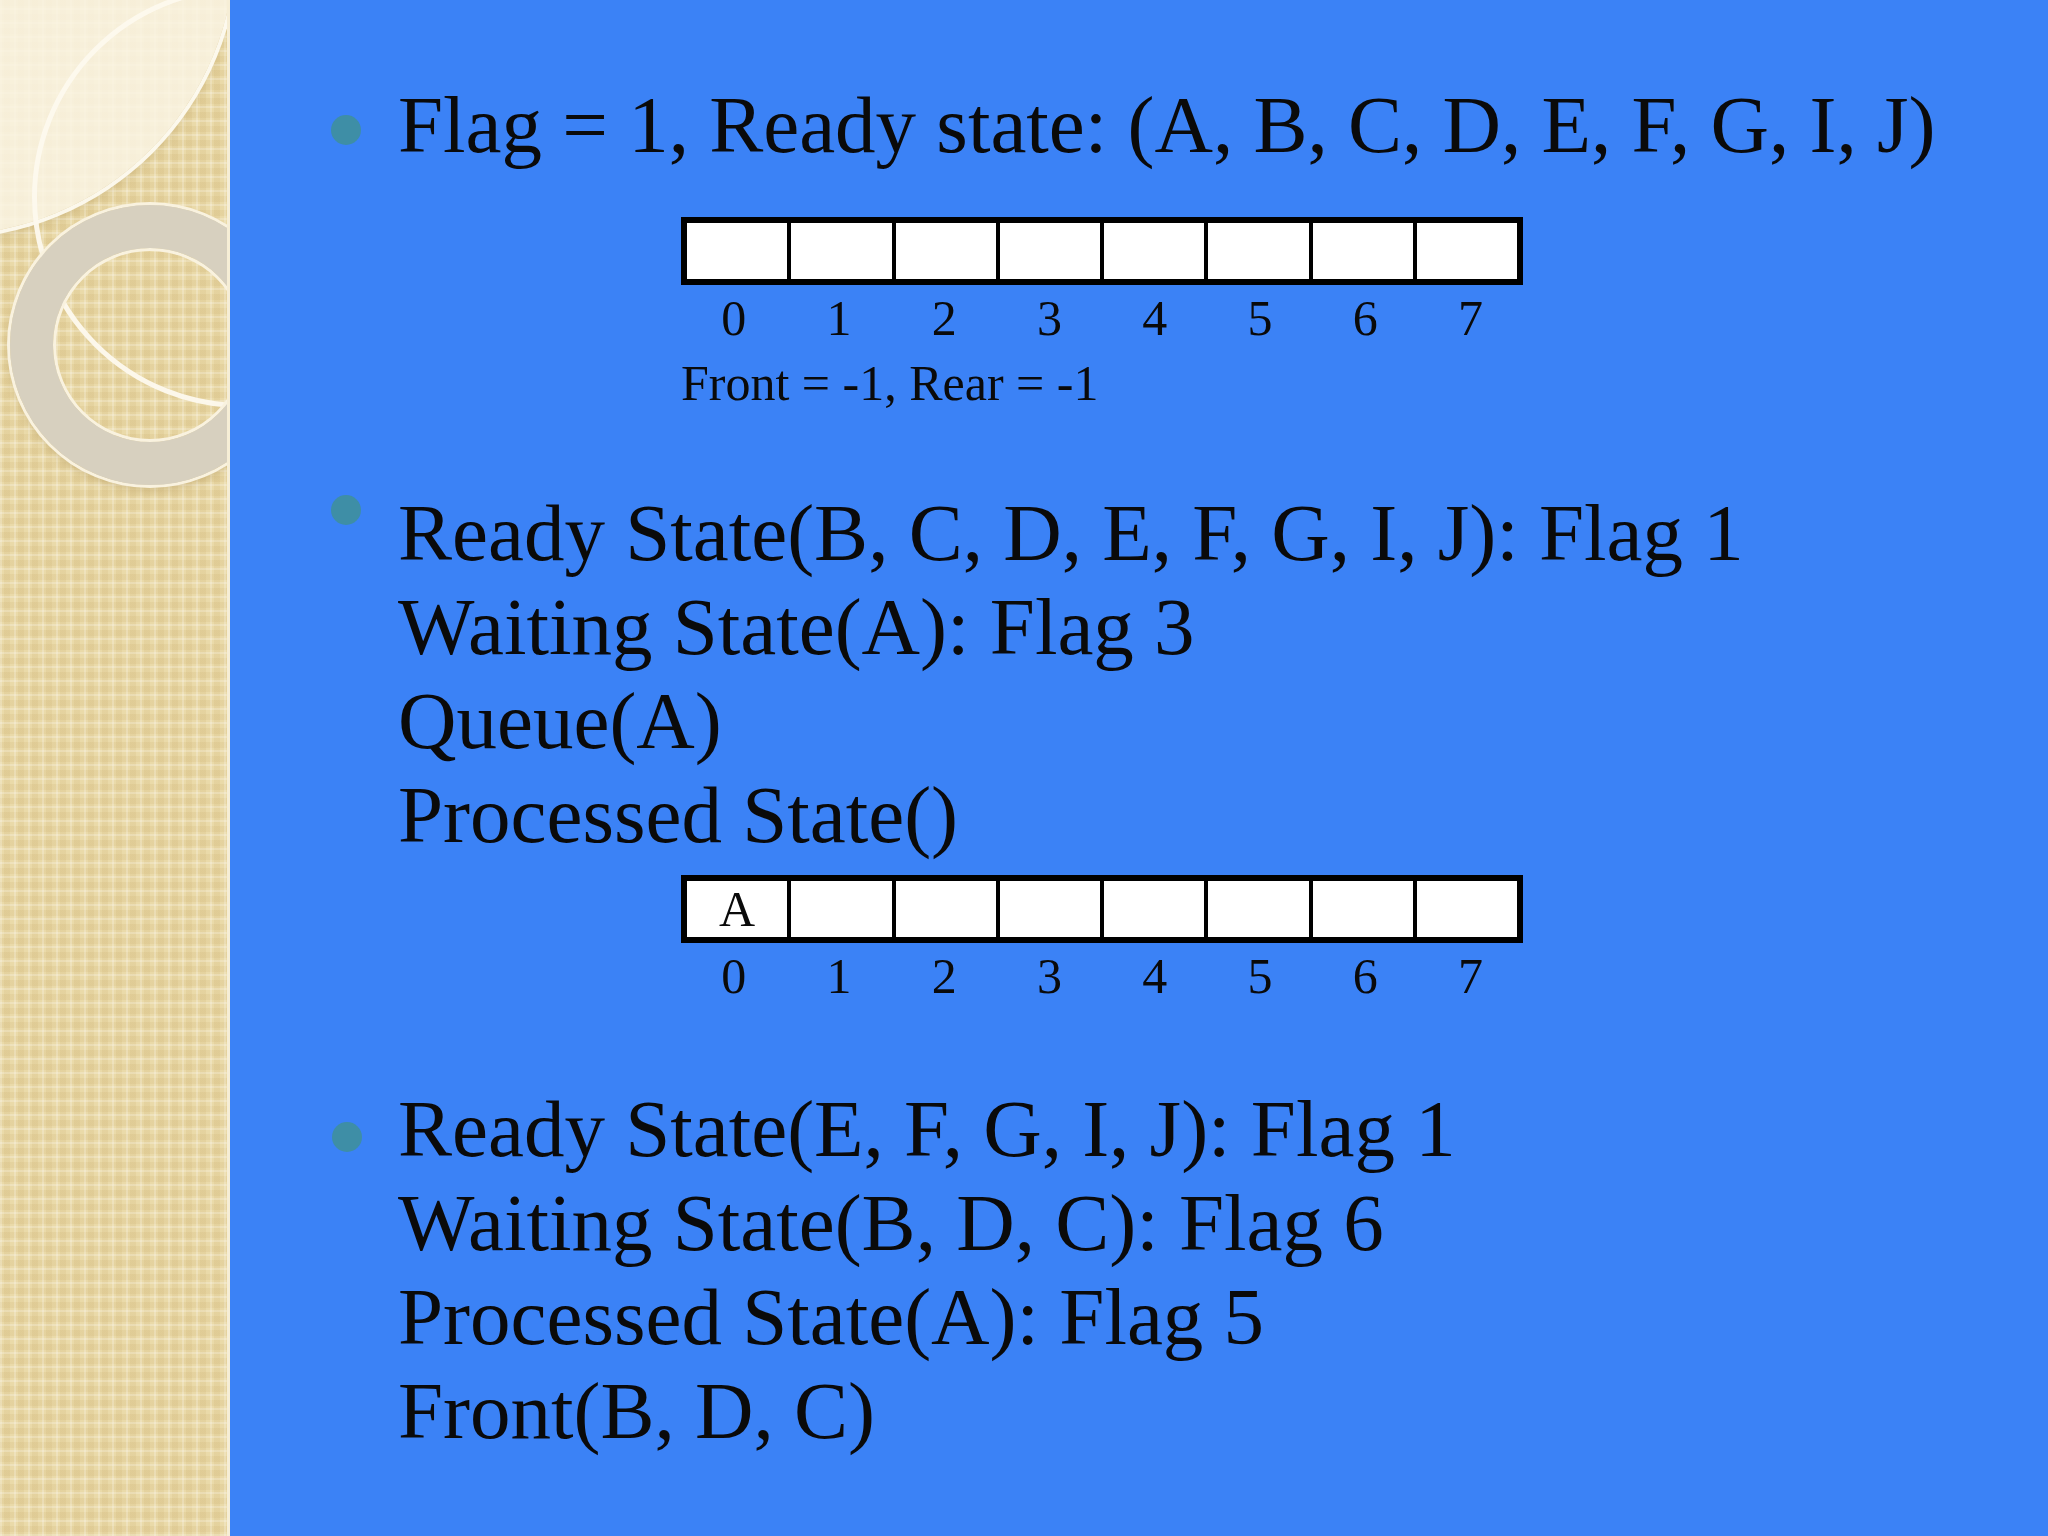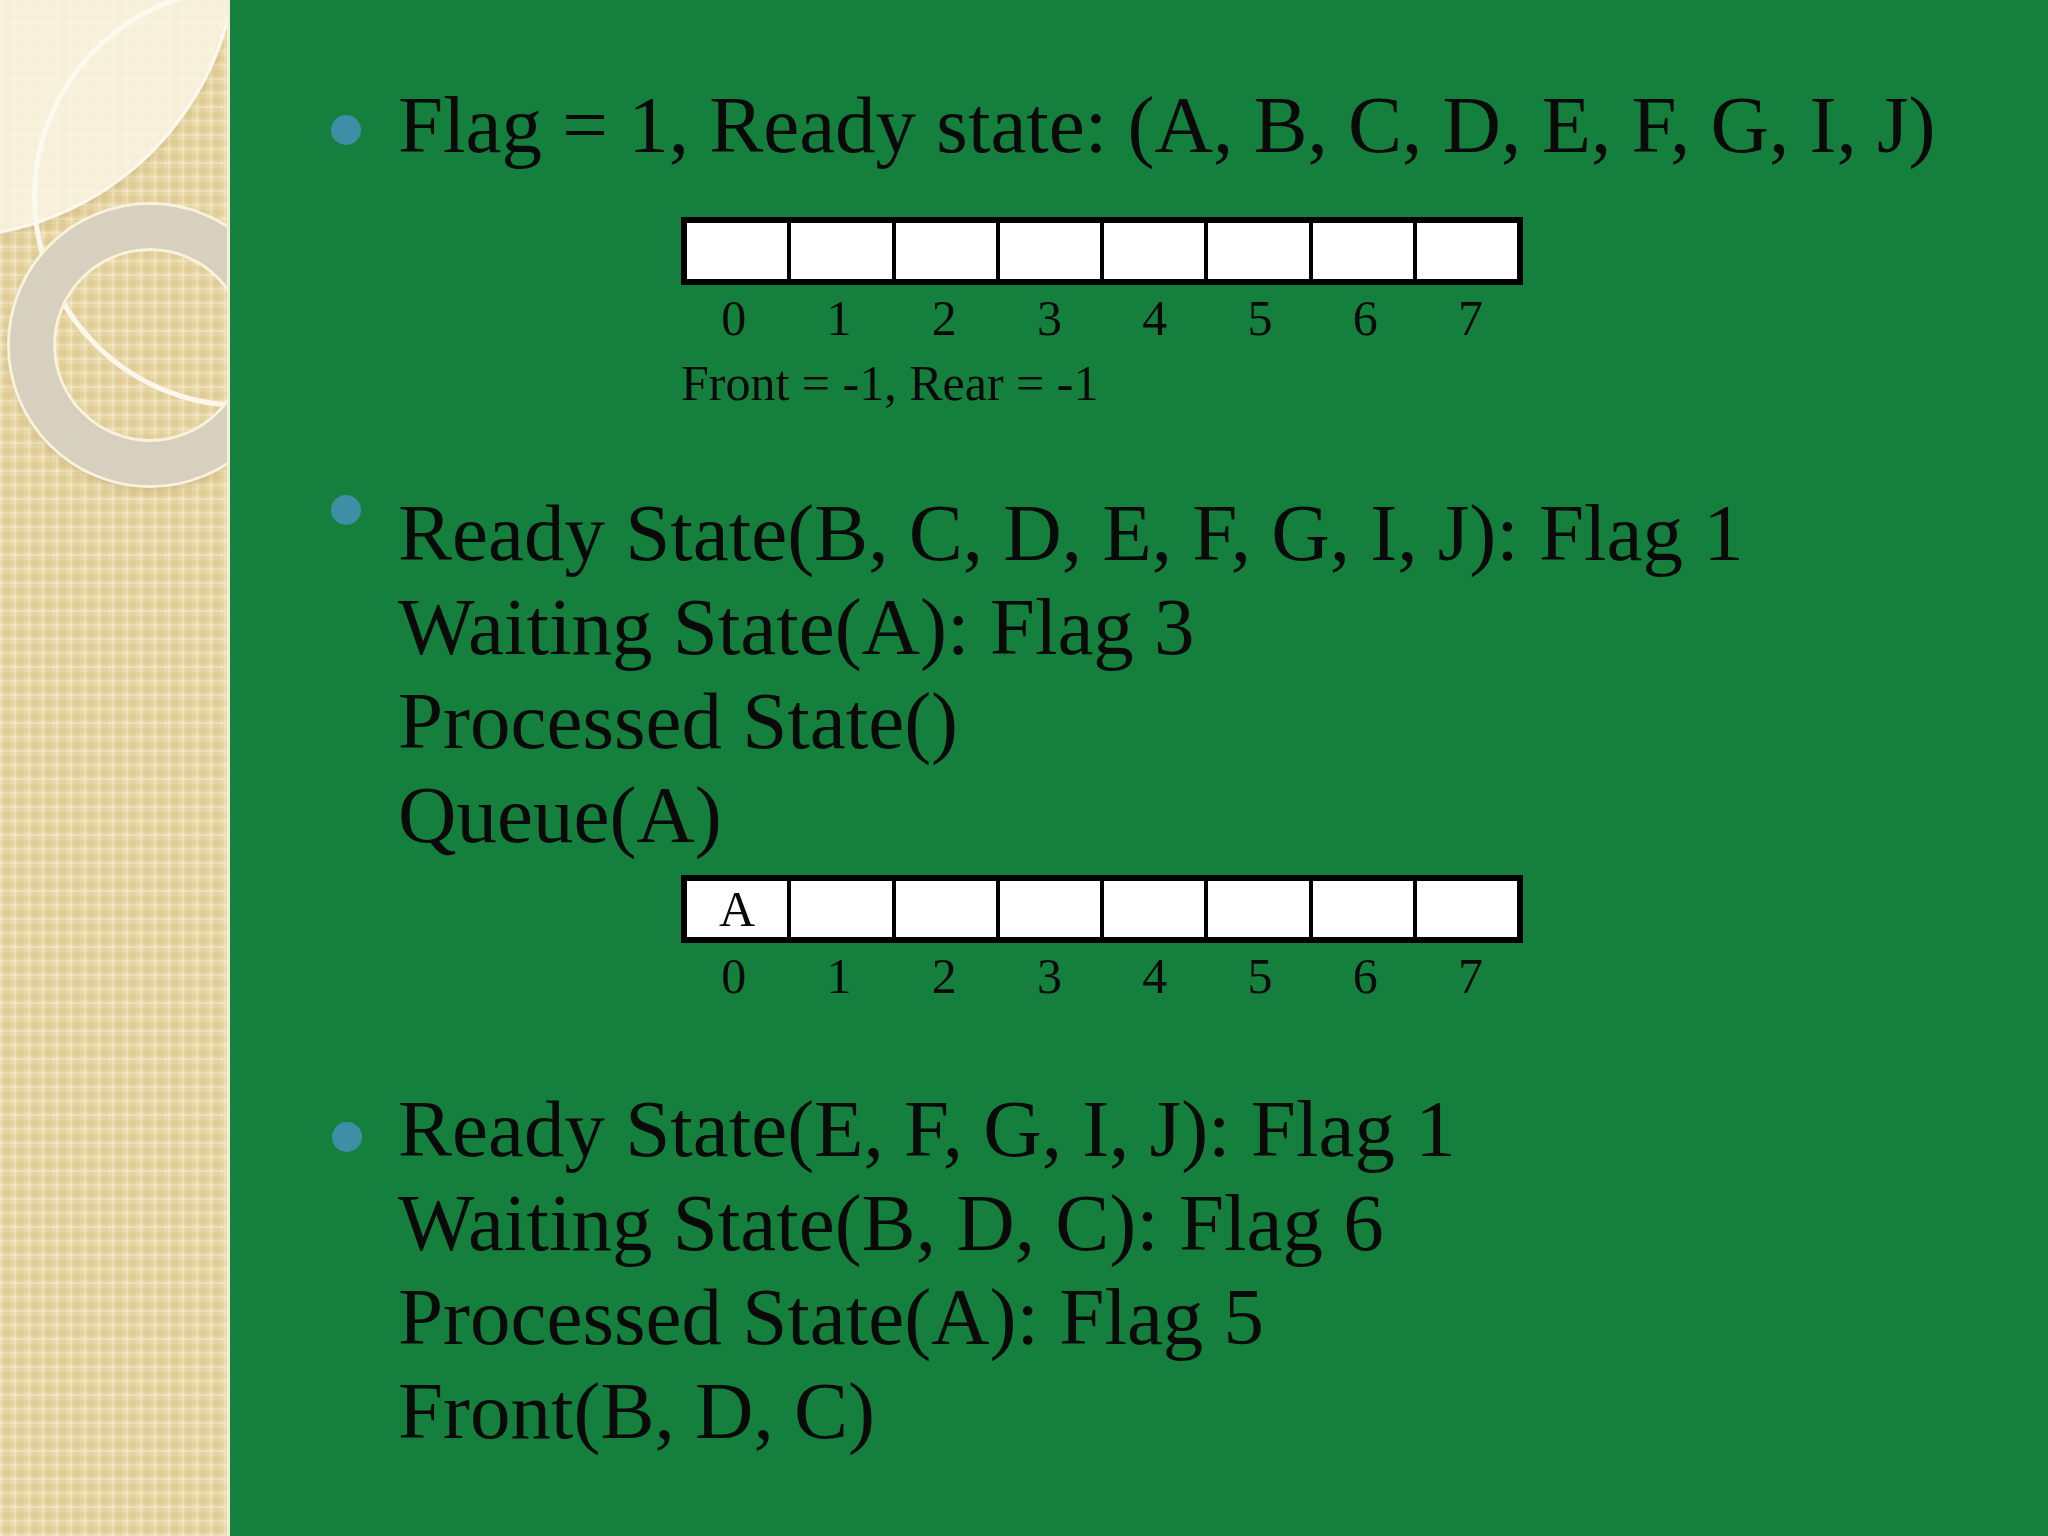--- a/index.html
+++ b/index.html
@@ -3,21 +3,21 @@
 <meta charset="utf-8">
 <style>
   html,body{margin:0;padding:0;}
   body{
     width:2048px;height:1536px;
     background:#fcfcfa;
     font-family:"Liberation Serif","DejaVu Serif",serif;
     color:#0a0a0a;
     position:relative;
   }
-  .slide{position:absolute;inset:0;width:2048px;height:1536px;overflow:hidden;background:#15803d;}
+  .slide{position:absolute;inset:0;width:2048px;height:1536px;overflow:hidden;background:#3b82f6;}
 
   
   .sidebar{
     position:absolute;left:0;top:0;width:227px;height:1536px;overflow:hidden;
     background-color:#eadaa9;
     background-image:
       repeating-linear-gradient(0deg, rgba(255,255,255,.22) 0 2px, transparent 2px 14px),
       repeating-linear-gradient(90deg, rgba(255,255,255,.22) 0 2px, transparent 2px 14px),
       repeating-linear-gradient(0deg, transparent 0 4px, rgba(196,164,96,.14) 4px 10px, transparent 10px 14px),
       repeating-linear-gradient(90deg, transparent 0 4px, rgba(196,164,96,.14) 4px 10px, transparent 10px 14px);
@@ -104,22 +104,22 @@
     <span>5</span>
     <span>6</span>
     <span>7</span>
   </div>
   <div class="qcaption" style="top:358px;">Front = -1, Rear = -1</div>
 
   <div class="bullet-dot" style="left:331px;top:495px;background:#3e8ea6;"></div>
   <div class="bullet-text" style="top:462px;margin-top:24px;">
     <div>Ready State(B, C, D, E, F, G, I, J): Flag 1</div>
     <div>Waiting State(A): Flag 3</div>
+    <div>Queue(A)</div>
     <div>Processed State()</div>
-    <div>Queue(A)</div>
   </div>
 
   <div class="qbox" style="top:875px;">
     <div class="qcell">A</div>
     <div class="qcell"></div>
     <div class="qcell"></div>
     <div class="qcell"></div>
     <div class="qcell"></div>
     <div class="qcell"></div>
     <div class="qcell"></div>

